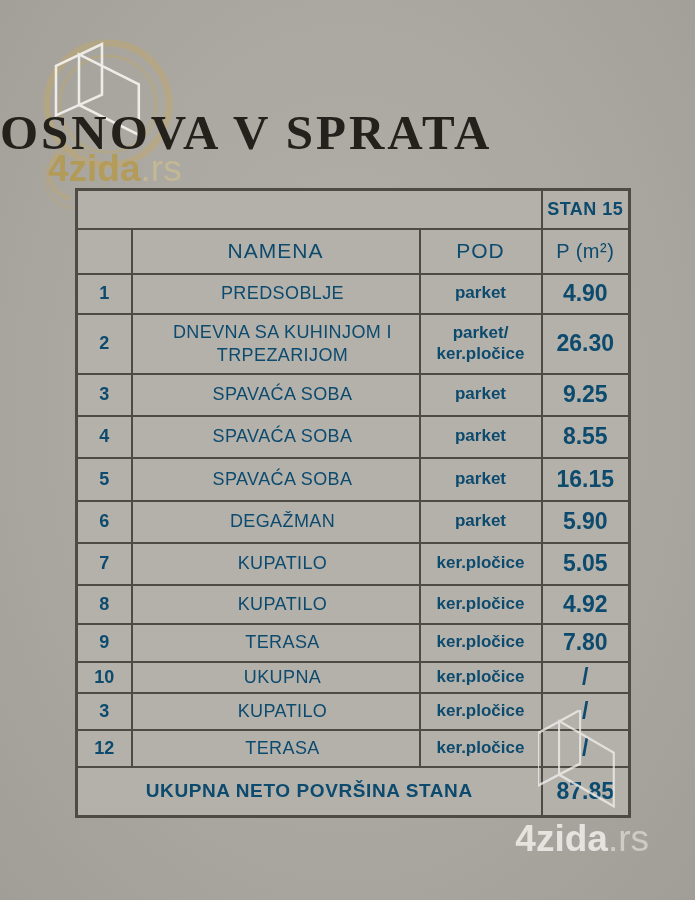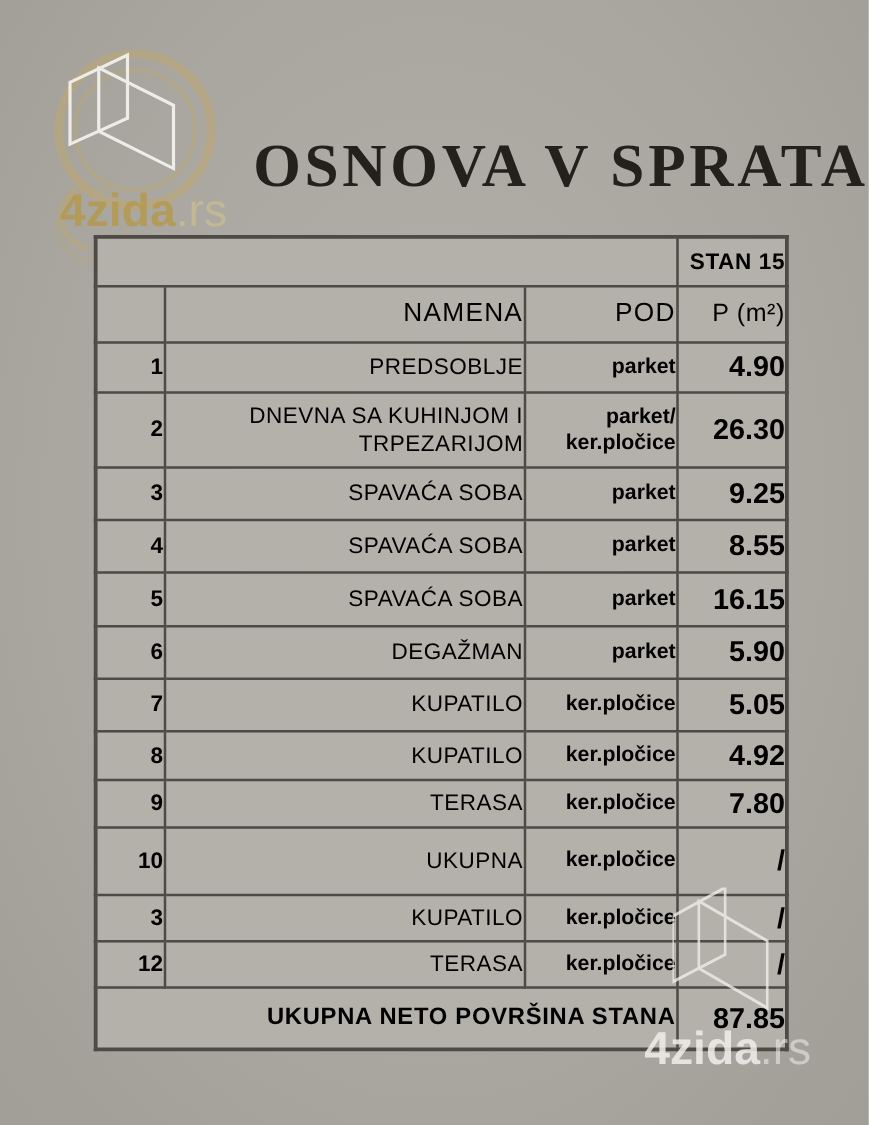--- a/index.html
+++ b/index.html
@@ -9,21 +9,21 @@
     overflow: hidden;
     font-family: "Liberation Sans", sans-serif;
     background: radial-gradient(ellipse at 50% 45%, #b3b0aa 0%, #aba8a2 55%, #a19e98 100%);
   }
 
   
   .title {
     position: absolute;
     top: 104px; left: 0;
     width: 100%;
-    text-align: right;
+    text-align: left;
     font-family: "Liberation Serif", serif;
     font-weight: 700;
     font-size: 49px;
     letter-spacing: 3px;
     color: #24211c;
   }
 
   
   .emblem-tl {
     position: absolute;
@@ -60,22 +60,22 @@
     position: absolute;
     left: 75px; top: 188px;
     width: 553px;
     border-collapse: collapse;
     table-layout: fixed;
     border: 3px solid #4e4b46;
   }
   .area-table td {
     border: 2px solid #4e4b46;
     background: #b4b1ab;
-    color: #000000;
-    text-align: right;
+    color: #0c4a6e;
+    text-align: center;
     vertical-align: middle;
     overflow: hidden;
   }
   .c-stan-spacer { background: #b4b1ab; }
   .c-stan {
     font-weight: 700;
     font-size: 18px;
     letter-spacing: .5px;
   }
   .c-head {
@@ -205,21 +205,21 @@
       <td class="c-namena">KUPATILO</td>
       <td class="c-pod">ker.pločice</td>
       <td class="c-area">4.92</td>
     </tr>
     <tr style="height:38px">
       <td class="c-num">9</td>
       <td class="c-namena">TERASA</td>
       <td class="c-pod">ker.pločice</td>
       <td class="c-area">7.80</td>
     </tr>
-    <tr style="height:54px">
+    <tr style="height:31px">
       <td class="c-num">10</td>
       <td class="c-namena">UKUPNA</td>
       <td class="c-pod">ker.pločice</td>
       <td class="c-area">/</td>
     </tr>
     <tr style="height:37px">
       <td class="c-num">3</td>
       <td class="c-namena">KUPATILO</td>
       <td class="c-pod">ker.pločice</td>
       <td class="c-area">/</td>

